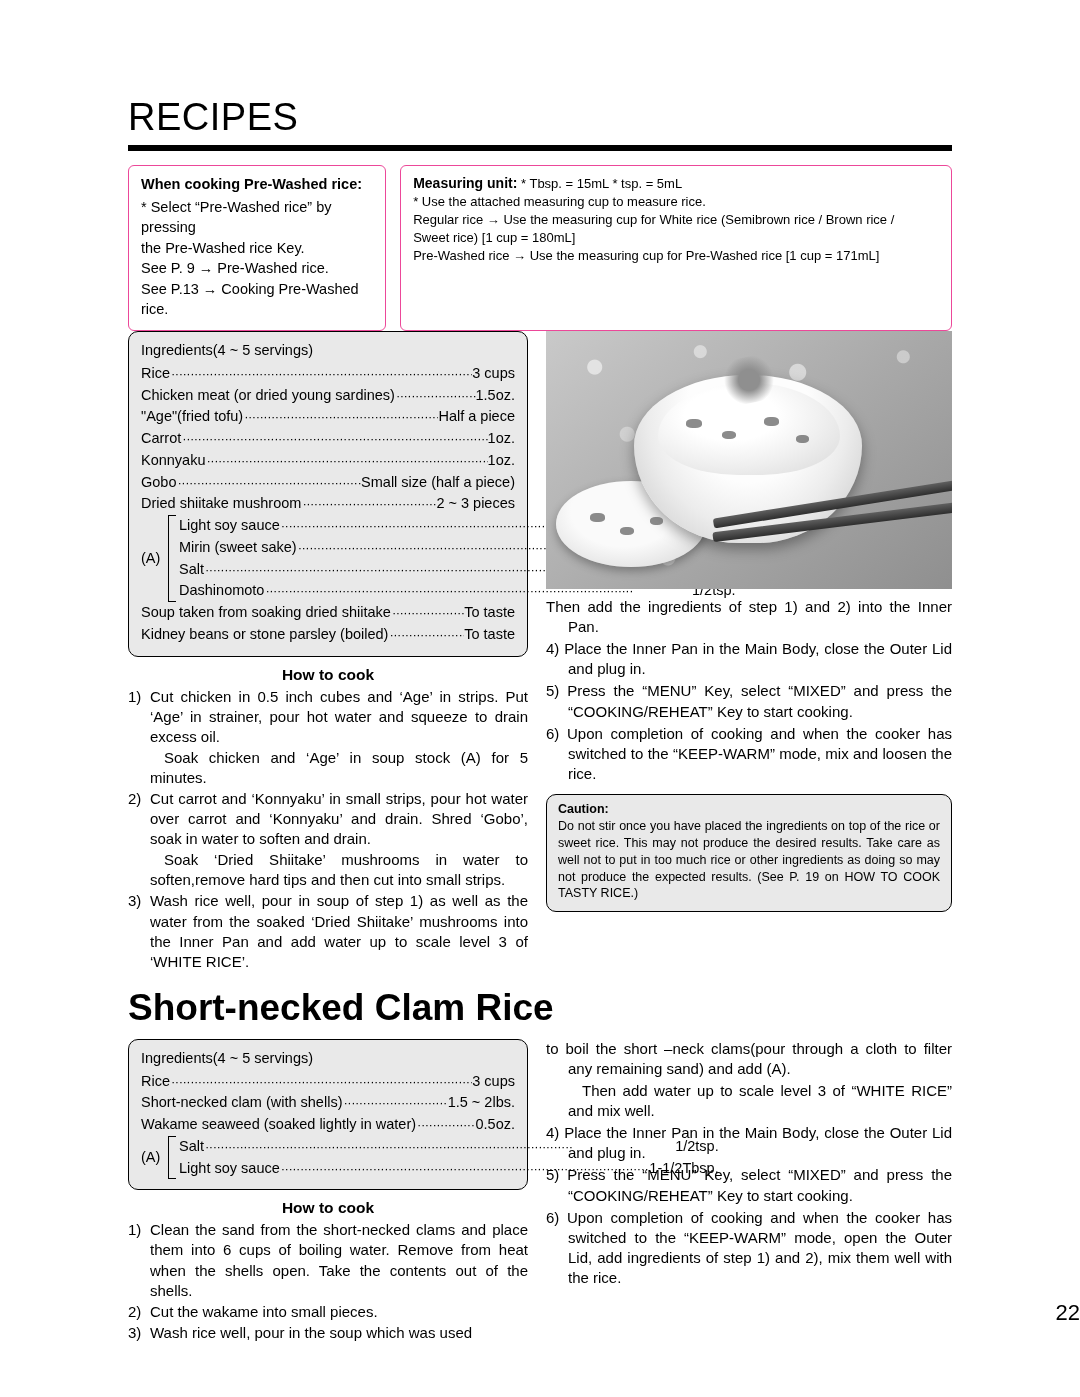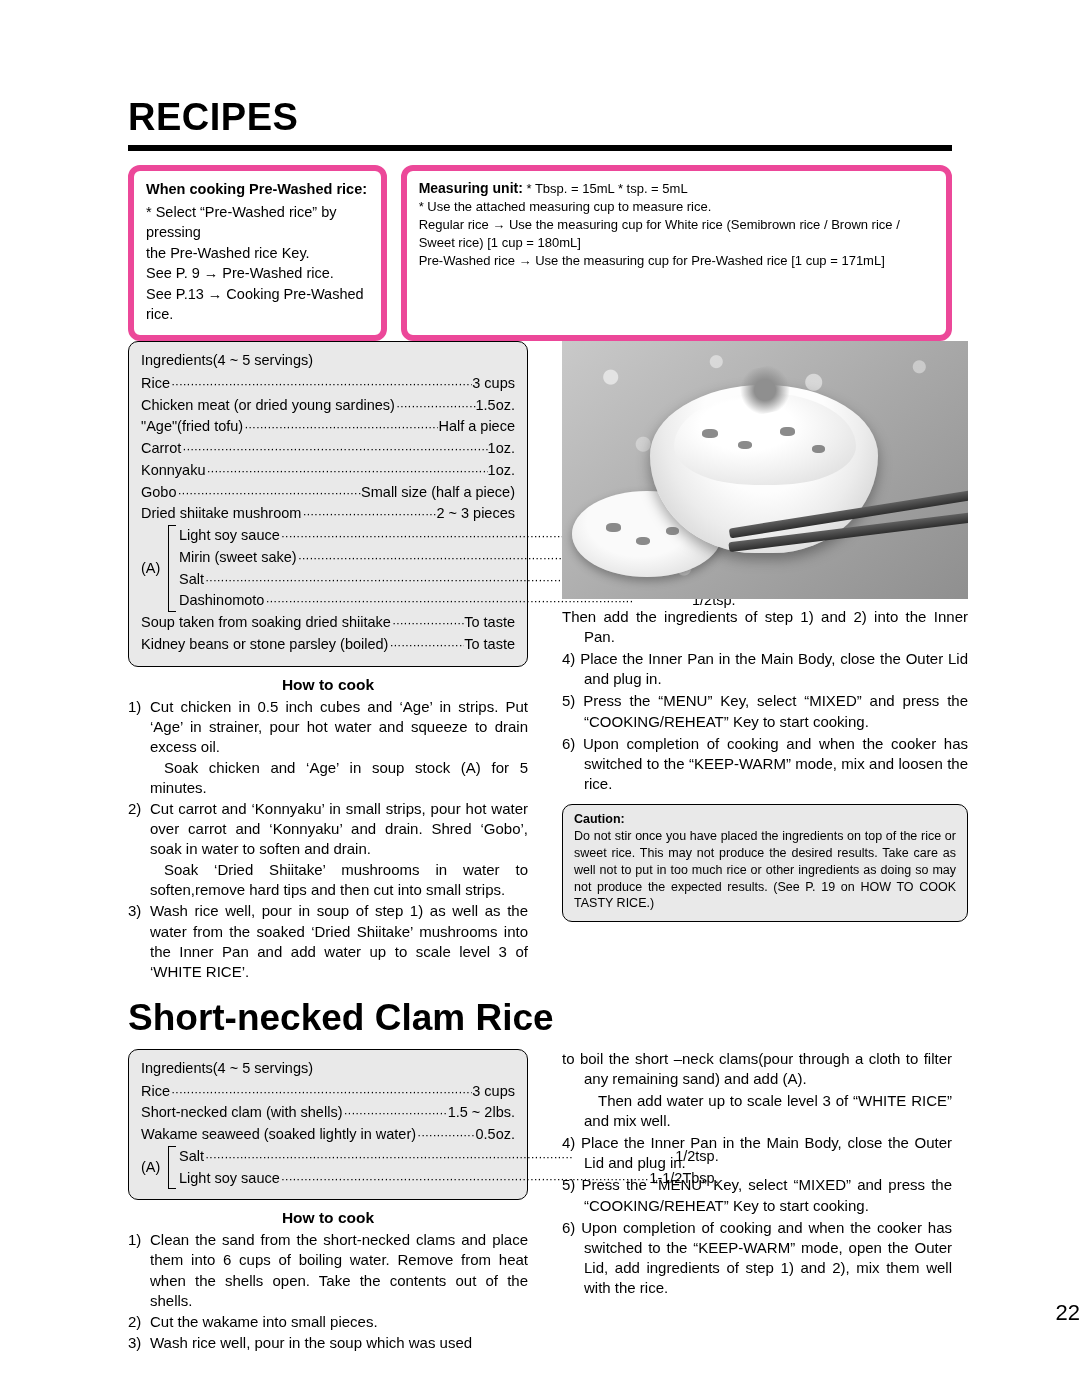--- a/index.html
+++ b/index.html
@@ -24,41 +24,41 @@
   .content {
     position: absolute;
     left: 128px;
     top: 96px;
     width: 824px;
   }
 
   
   .doc-title {
     font-size: 38px;
-    font-weight: bold;
+    font-weight: normal;
     letter-spacing: 0.5px;
     margin: 0 0 6px 0;
     font-family: "Liberation Sans", sans-serif;
   }
   .title-rule {
     height: 6px;
     background: #000;
     width: 824px;
     margin-bottom: 14px;
   }
 
   
   .notes-row {
     display: flex;
     gap: 14px;
     align-items: stretch;
   }
   .note-box {
-    border: 6px solid #ec4899;
-    border-radius: 12px;
+    border: 1px solid #ec4899;
+    border-radius: 6px;
     padding: 8px 12px 10px 12px;
     box-sizing: border-box;
   }
   .note-left {
     width: 290px;
     font-size: 14.5px;
     line-height: 1.42;
   }
   .note-right {
     width: 624px;
@@ -88,21 +88,21 @@
     margin: 20px 0 10px 0;
     letter-spacing: 0px;
   }
   .recipe-title.second {
     margin-top: 14px;
   }
 
   
   .cols {
     display: flex;
-    gap: 34px;
+    gap: 18px;
   }
   .col-left { width: 400px; }
   .col-right { width: 406px; }
 
   
   .ing-box {
     border: 1px solid #000;
     border-radius: 10px;
     background: #e9e9e9;
     padding: 8px 12px 10px 12px;

